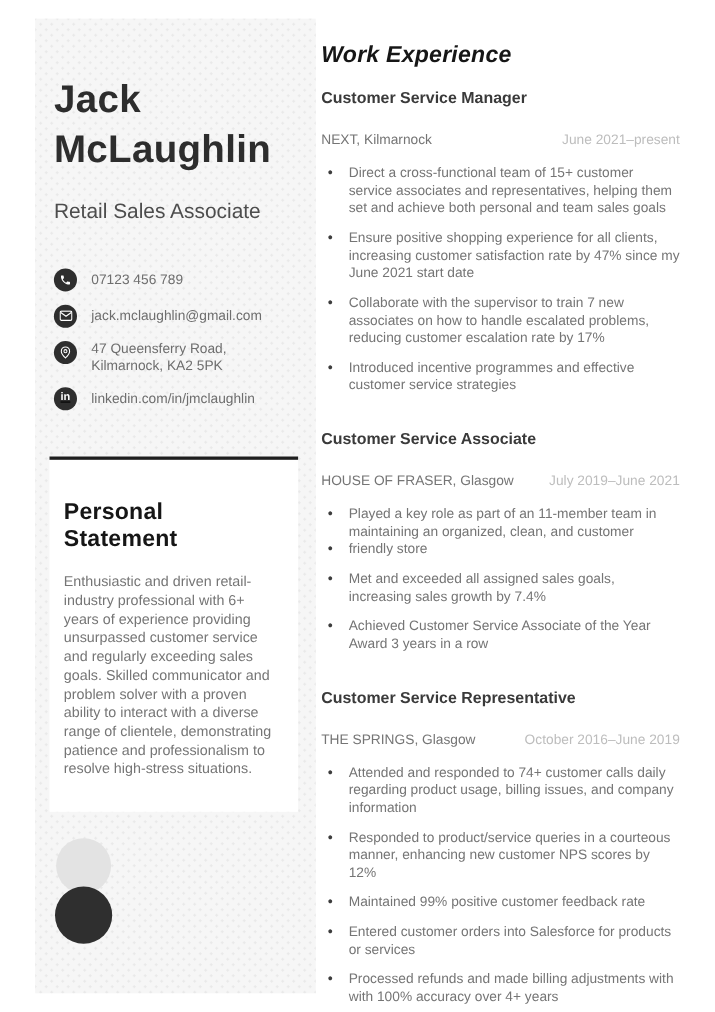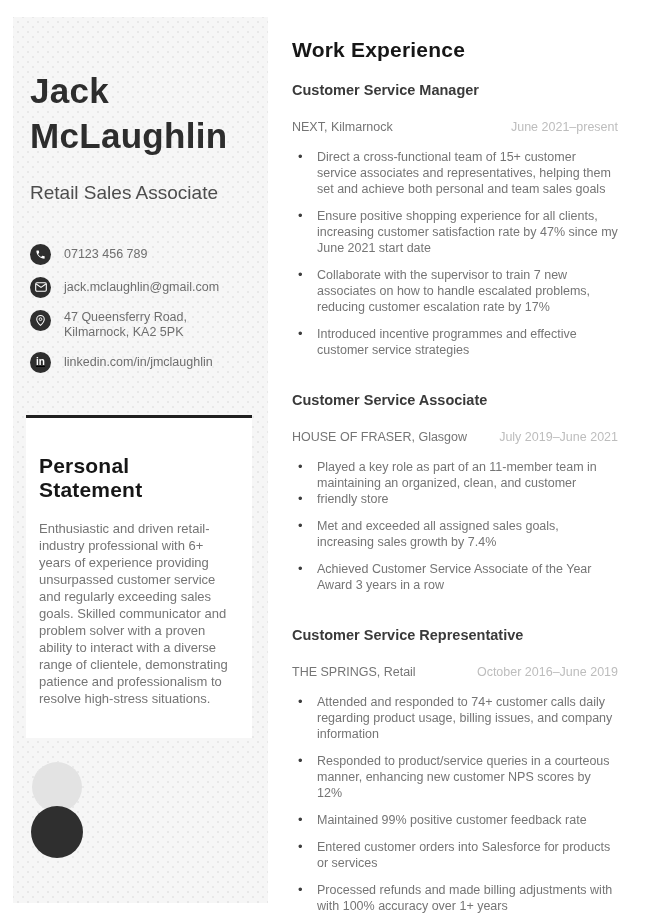--- a/index.html
+++ b/index.html
@@ -6,21 +6,21 @@
   body {
     width: 650px; height: 920px;
     position: relative;
     background: #ffffff;
     font-family: "Liberation Sans", sans-serif;
     overflow: hidden;
   }
 
   
   .sidebar {
-    position: absolute; left: 13px; top: 17px;
+    position: absolute; left: 32px; top: 17px;
     width: 255px; height: 886px;
     box-sizing: border-box;
     padding: 28px 16px 0 17px;
     background-color: #f6f6f6;
     background-image:
       radial-gradient(#e8e8e8 1px, transparent 1.3px),
       radial-gradient(#e8e8e8 1px, transparent 1.3px);
     background-size: 10px 10px;
     background-position: 0 0, 5px 5px;
   }
@@ -50,21 +50,21 @@
   }
   .ps-heading { font-size: 21px; font-weight: bold; color: #161616; letter-spacing: 0.2px; }
   .ps-body { margin-top: 16px; font-size: 13px; line-height: 17px; color: #757575; }
 
   .circle { position: absolute; border-radius: 50%; }
   .circle-light { left: 19px; top: 745px; width: 50px; height: 50px; background: #e3e3e3; z-index: 1; }
   .circle-dark  { left: 18px; top: 789px; width: 52px; height: 52px; background: #2f2f2f; z-index: 2; }
 
   
   .main { position: absolute; left: 292px; top: 38px; width: 326px; }
-  .we-heading { margin: 0 0 13px 0; font-size: 21px; font-weight: bold; color: #161616; letter-spacing: 0.2px; }
+  .we-heading { margin: 0 0 13px 0; font-size: 21px; font-weight: bold; color: #161616; letter-spacing: 0.2px; font-style: italic; }
   .job { margin-top: 20px; }
   .job + .job { margin-top: 34px; }
   .job-title { margin: 0; font-size: 14.5px; font-weight: bold; color: #3a3a3a; }
   .job-meta { margin-top: 22px; display: flex; justify-content: space-between; align-items: baseline; }
   .job-company { font-size: 12.5px; color: #757575; }
   .job-dates { font-size: 12.5px; color: #bdbdbd; }
   .bullets { margin: 15px 0 0 0; padding: 0; list-style: none; }
   .bullet {
     position: relative; padding-left: 25px;
     font-size: 12.5px; line-height: 16px; color: #757575;
@@ -166,25 +166,25 @@
         <ul class="bullets">
           <li class="bullet">Played a key role as part of an 11-member team in maintaining an organized, clean, and customer</li>
           <li class="bullet tight">friendly store</li>
           <li class="bullet">Met and exceeded all assigned sales goals, increasing sales growth by 7.4%</li>
           <li class="bullet">Achieved Customer Service Associate of the Year Award 3 years in a row</li>
         </ul>
       </section>
       <section class="job">
         <h3 class="job-title">Customer Service Representative</h3>
         <div class="job-meta">
-          <span class="job-company">THE SPRINGS, Retail</span>
+          <span class="job-company">THE SPRINGS, Glasgow</span>
           <span class="job-dates">October 2016–June 2019</span>
         </div>
         <ul class="bullets">
           <li class="bullet">Attended and responded to 74+ customer calls daily regarding product usage, billing issues, and company information</li>
           <li class="bullet">Responded to product/service queries in a courteous manner, enhancing new customer NPS scores by 12%</li>
           <li class="bullet">Maintained 99% positive customer feedback rate</li>
           <li class="bullet">Entered customer orders into Salesforce for products or services</li>
-          <li class="bullet">Processed refunds and made billing adjustments with with 100% accuracy over 1+ years</li>
+          <li class="bullet">Processed refunds and made billing adjustments with with 100% accuracy over 4+ years</li>
         </ul>
       </section>
     </div>
 </main>
 
 </body></html>

